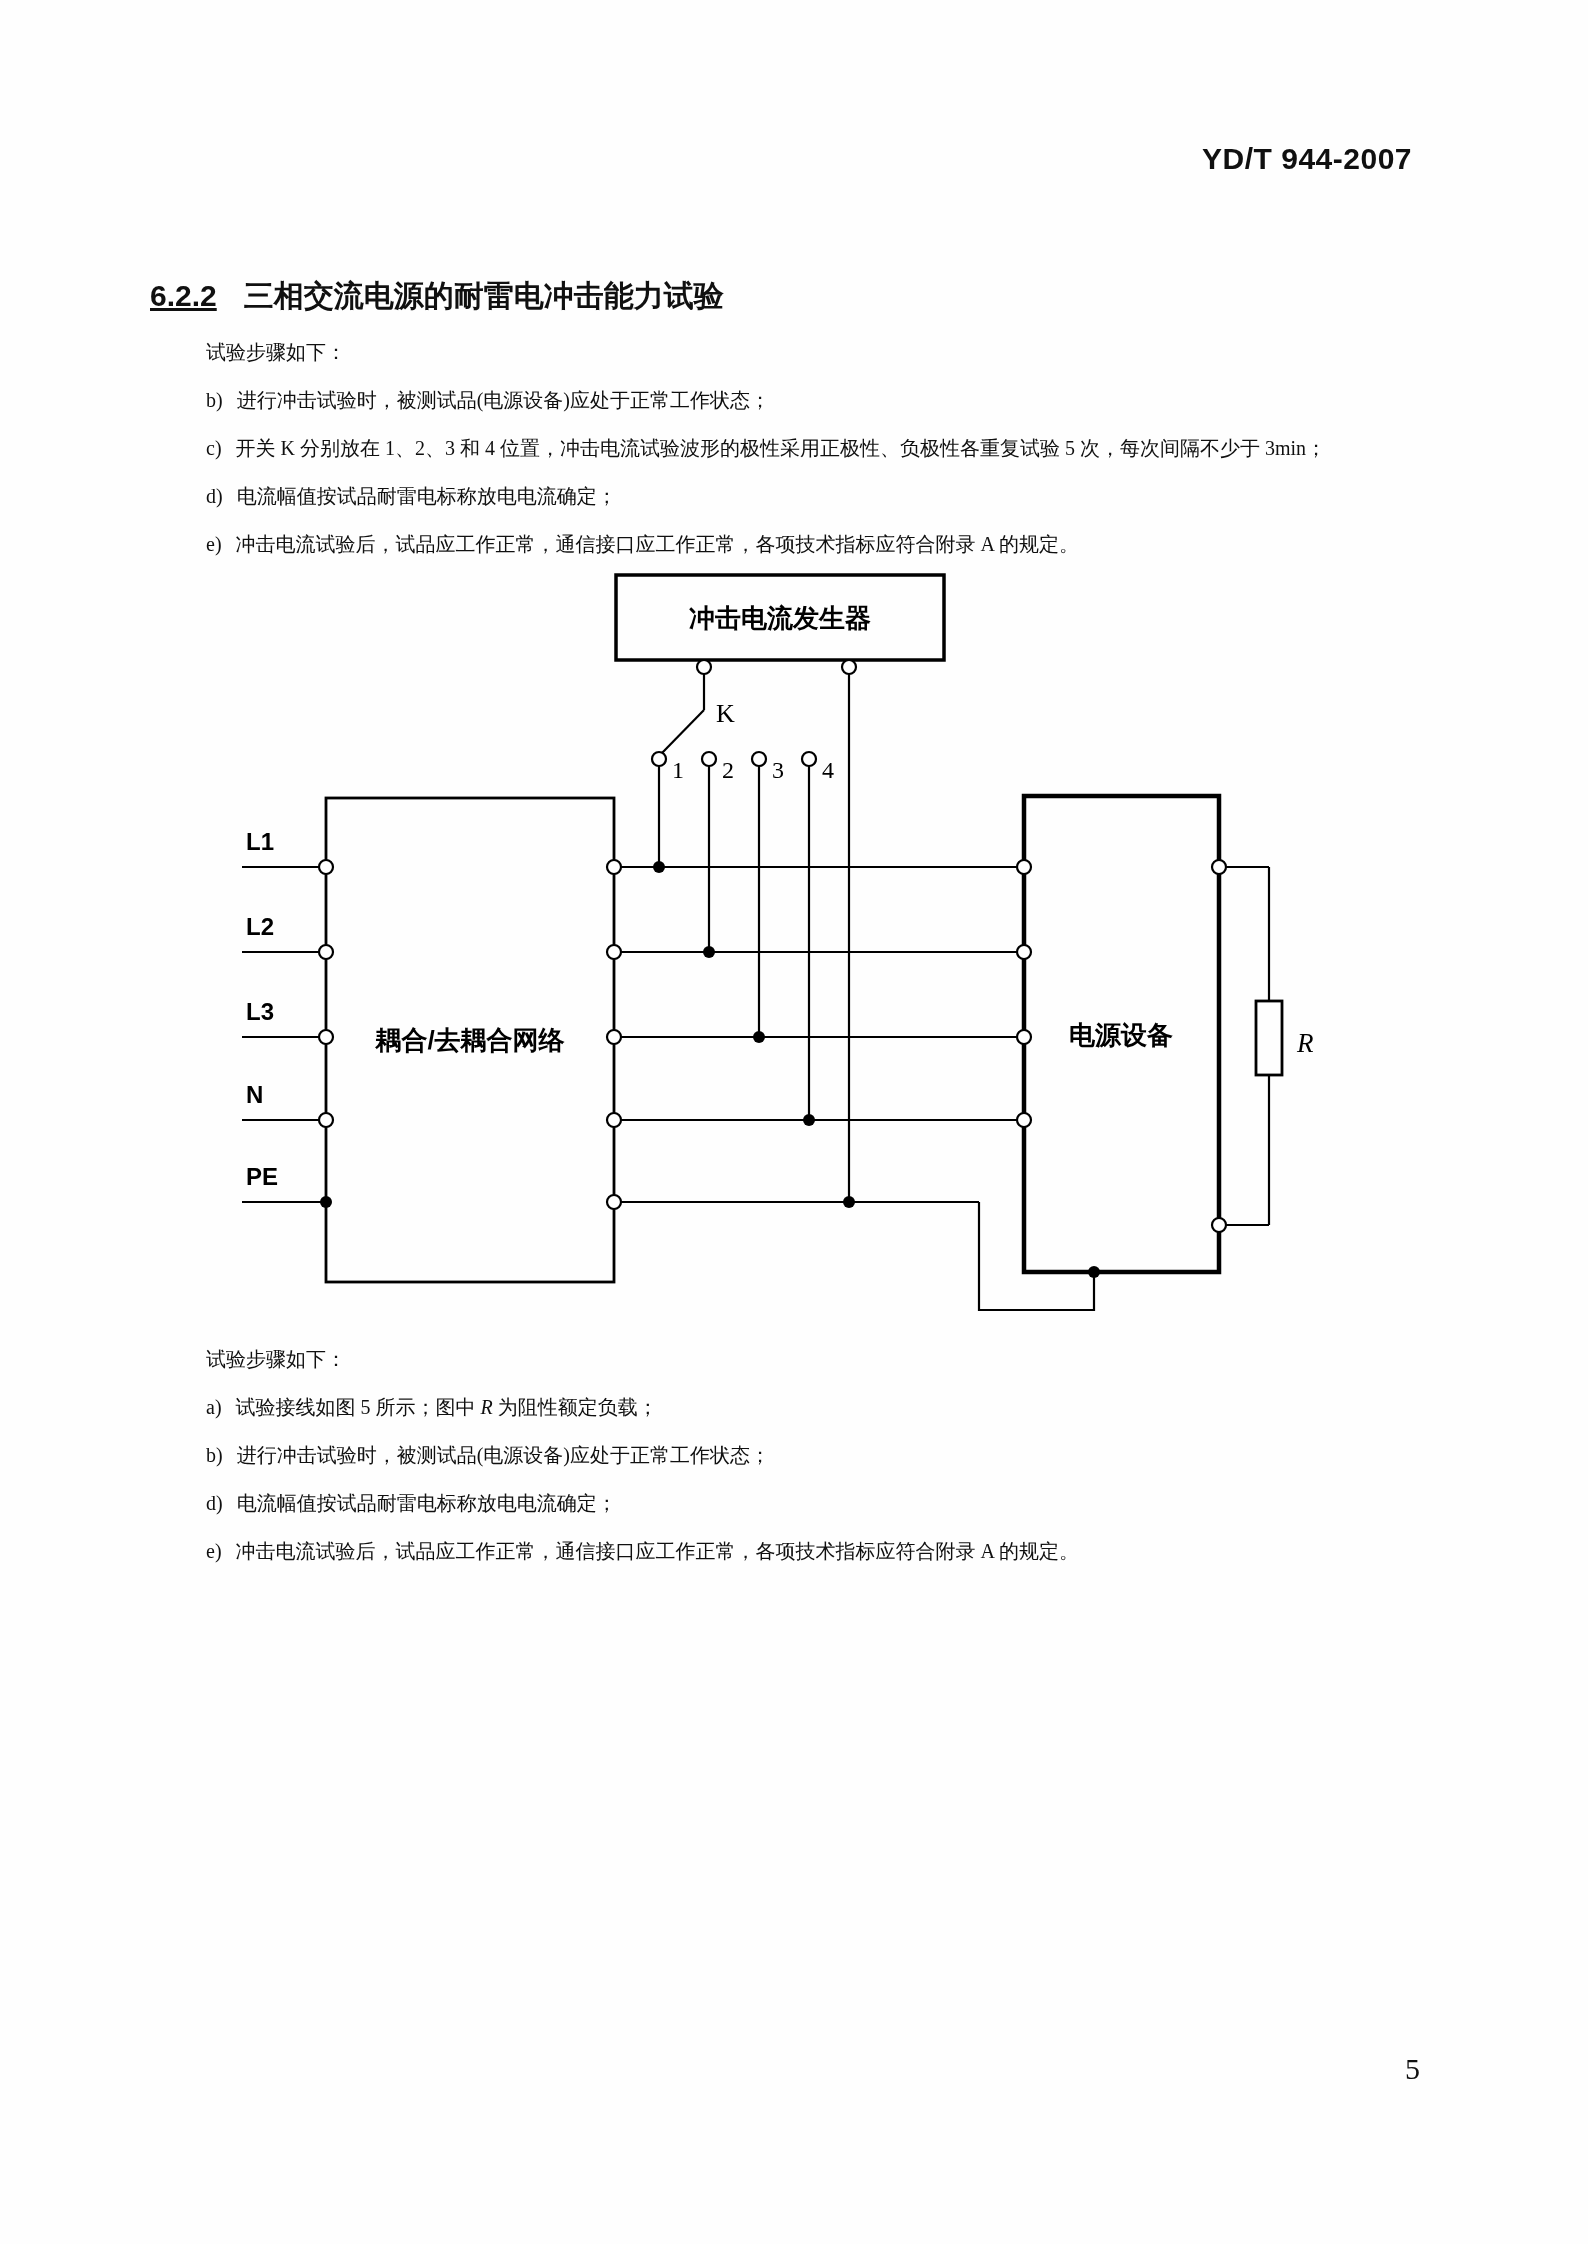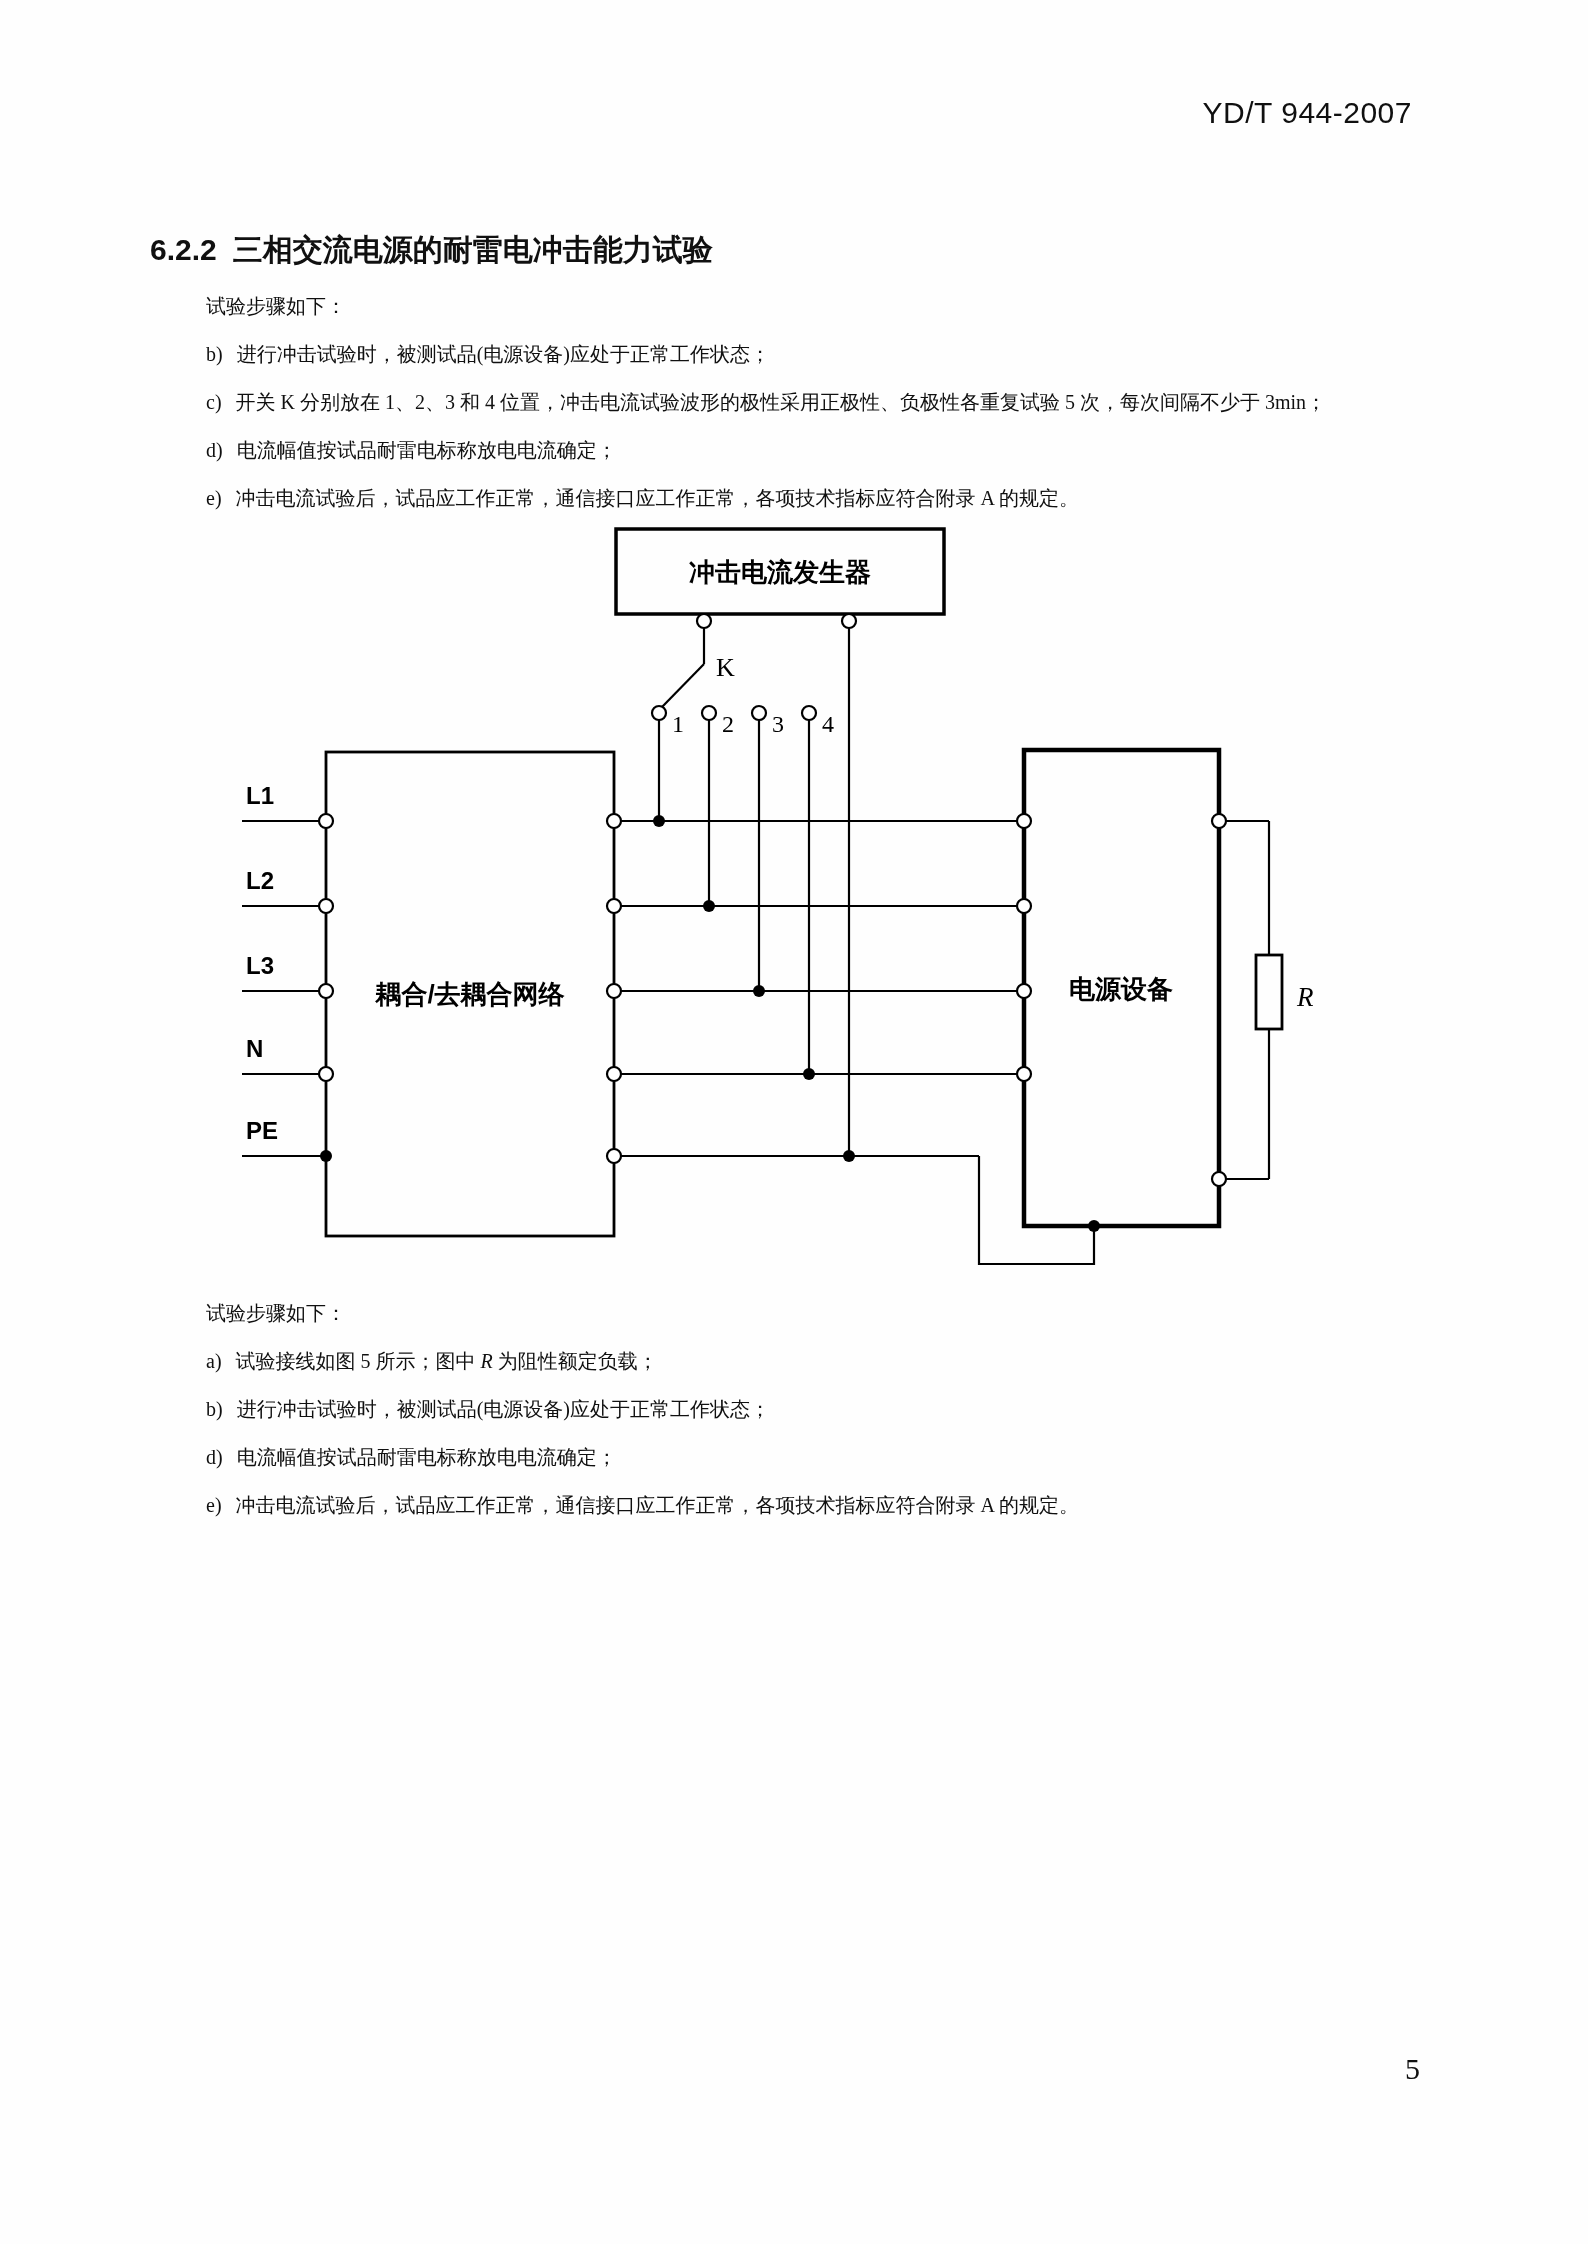--- a/index.html
+++ b/index.html
@@ -4,28 +4,28 @@
 <style>
   html,body{margin:0;padding:0;background:#e8e8e8;}
   .page{
     width:1588px;height:2244px;position:relative;margin:0 auto;
     background:#fefefe;color:#101010;overflow:hidden;
     font-family:"Liberation Serif","DejaVu Serif",serif;
   }
   .content{padding:95px 176px 0 150px;}
   .doc-header{
     text-align:right;font-family:"Liberation Sans","DejaVu Sans",sans-serif;
-    font-weight:normal;font-size:30px;line-height:36px;letter-spacing:0.5px;
+    font-weight:bold;font-size:30px;line-height:36px;letter-spacing:0.5px;margin-top:46px;
   }
   .sec-heading{
     margin:95px 0 0 0;font-family:"Liberation Sans","DejaVu Sans",sans-serif;
     font-weight:bold;font-size:30px;line-height:48px;
   }
   .sec-heading.second{margin-top:10px;}
-  .sec-num{margin-right:16px;}
+  .sec-num{margin-right:27px;text-decoration:underline;}
   .body-line{margin:0;font-size:20px;line-height:48px;text-indent:56px;}
   .intro{margin-top:8px;}
   .item-label{margin-right:14px;}
   .var{font-style:italic;font-family:"Liberation Serif","DejaVu Serif",serif;}
   figure{margin:4px;padding:0;}
   svg{display:block;}
   .fig-caption{
     margin:6px 0 0 0;text-align:center;
     font-family:"Liberation Sans","DejaVu Sans",sans-serif;
     font-weight:bold;font-size:29px;line-height:48px;text-indent:0;

